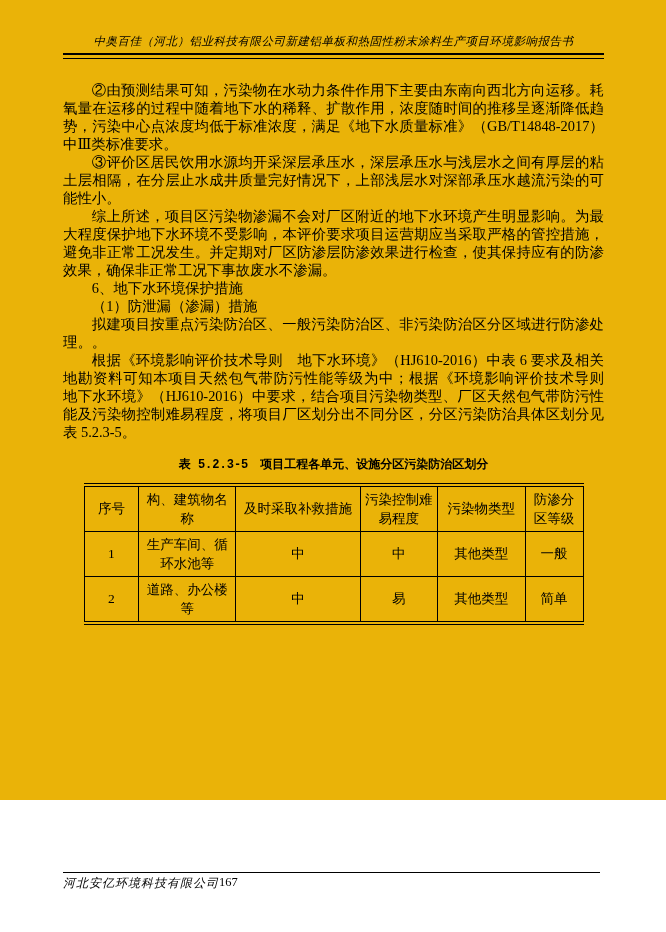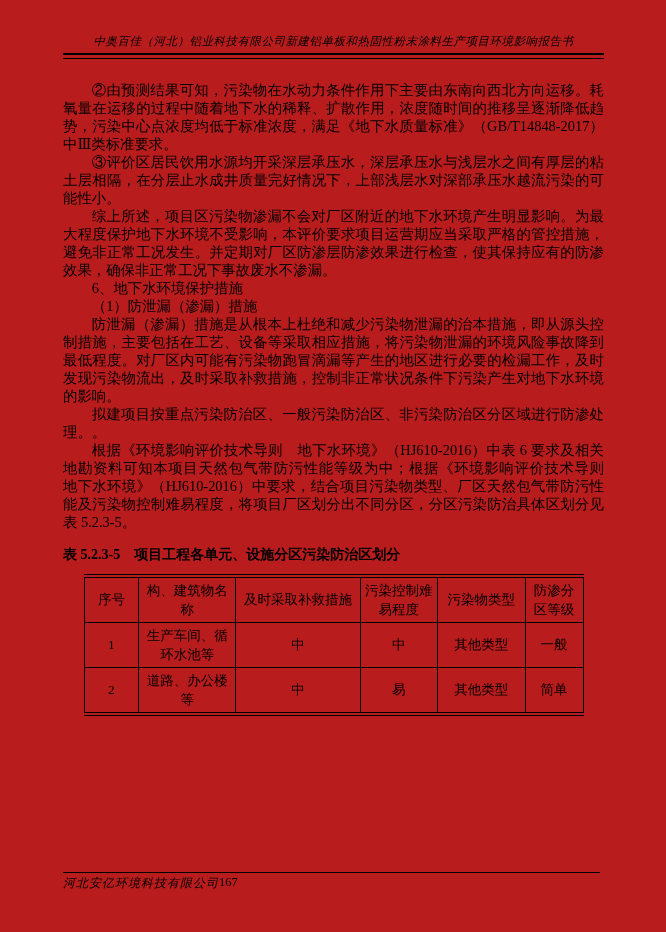--- a/index.html
+++ b/index.html
@@ -11,22 +11,22 @@
     width: 666px;
     height: 932px;
     font-family: "Liberation Serif", "DejaVu Serif", serif;
     color: #000000;
     position: relative;
     overflow: hidden;
   }
   .page {
     position: relative;
     width: 666px;
-    height: 932px;
-    background: #b91c1c;
+    height: 800px;
+    background: #eab308;
   }
   .content {
     margin: 0 62px 0 63px;
   }
   .doc-header-title {
     padding-top: 34px;
     text-align: center;
     font-size: 11.5px;
     letter-spacing: 0.5px;
     font-style: italic; 
@@ -44,23 +44,24 @@
   .doc-body p {
     margin: 0;
     font-size: 14.4px;
     line-height: 18px;
     text-align: justify;
     text-indent: 2em;
   }
   .table-title {
     margin-top: 15px;
     margin-bottom: 10px;
-    font-family: Liberation Serif, serif;
+    text-align: center;
+    font-family: Liberation Mono, monospace;
     font-weight: bold;
-    font-size: 14px;
+    font-size: 12px;
   }
   .table-wrap {
     width: 500px;
     margin: 0 auto;
     border-top: 4px double #000;
     border-bottom: 4px double #000;
   }
   table.zoning-table {
     width: 100%;
     border-collapse: collapse;
@@ -115,21 +116,20 @@
   <div class="content">
     <div class="doc-header-title">中奥百佳（河北）铝业科技有限公司新建铝单板和热固性粉末涂料生产项目环境影响报告书</div>
     <div class="double-rule"></div>
 
     <div class="doc-body">
       <p>②由预测结果可知，污染物在水动力条件作用下主要由东南向西北方向运移。耗氧量在运移的过程中随着地下水的稀释、扩散作用，浓度随时间的推移呈逐渐降低趋势，污染中心点浓度均低于标准浓度，满足《地下水质量标准》（GB/T14848-2017）中Ⅲ类标准要求。</p>
       <p>③评价区居民饮用水源均开采深层承压水，深层承压水与浅层水之间有厚层的粘土层相隔，在分层止水成井质量完好情况下，上部浅层水对深部承压水越流污染的可能性小。</p>
       <p>综上所述，项目区污染物渗漏不会对厂区附近的地下水环境产生明显影响。为最大程度保护地下水环境不受影响，本评价要求项目运营期应当采取严格的管控措施，避免非正常工况发生。并定期对厂区防渗层防渗效果进行检查，使其保持应有的防渗效果，确保非正常工况下事故废水不渗漏。</p>
       <p>6、地下水环境保护措施</p>
       <p>（1）防泄漏（渗漏）措施</p>
-      <p>防泄漏（渗漏）措施是从根本上杜绝和减少污染物泄漏的治本措施，即从源头控制措施，主要包括在工艺、设备等采取相应措施，将污染物泄漏的环境风险事故降到最低程度。对厂区内可能有污染物跑冒滴漏等产生的地区进行必要的检漏工作，及时发现污染物流出，及时采取补救措施，控制非正常状况条件下污染产生对地下水环境的影响。</p>
       <p>拟建项目按重点污染防治区、一般污染防治区、非污染防治区分区域进行防渗处理。。</p>
       <p>根据《环境影响评价技术导则　地下水环境》（HJ610-2016）中表 6 要求及相关地勘资料可知本项目天然包气带防污性能等级为中；根据《环境影响评价技术导则　地下水环境》（HJ610-2016）中要求，结合项目污染物类型、厂区天然包气带防污性能及污染物控制难易程度，将项目厂区划分出不同分区，分区污染防治具体区划分见表 5.2.3-5。</p>
 
       <div class="table-title">表 5.2.3-5　项目工程各单元、设施分区污染防治区划分</div>
 
       <div class="table-wrap">
         <table class="zoning-table">
           <colgroup>
             <col style="width:55px">
             <col style="width:97px">

